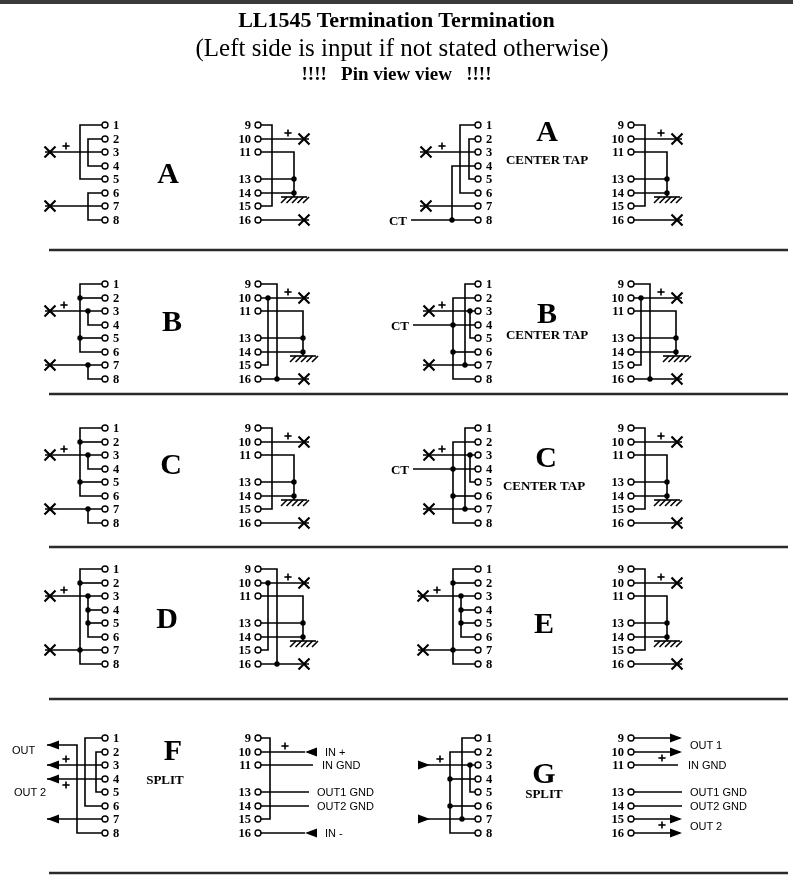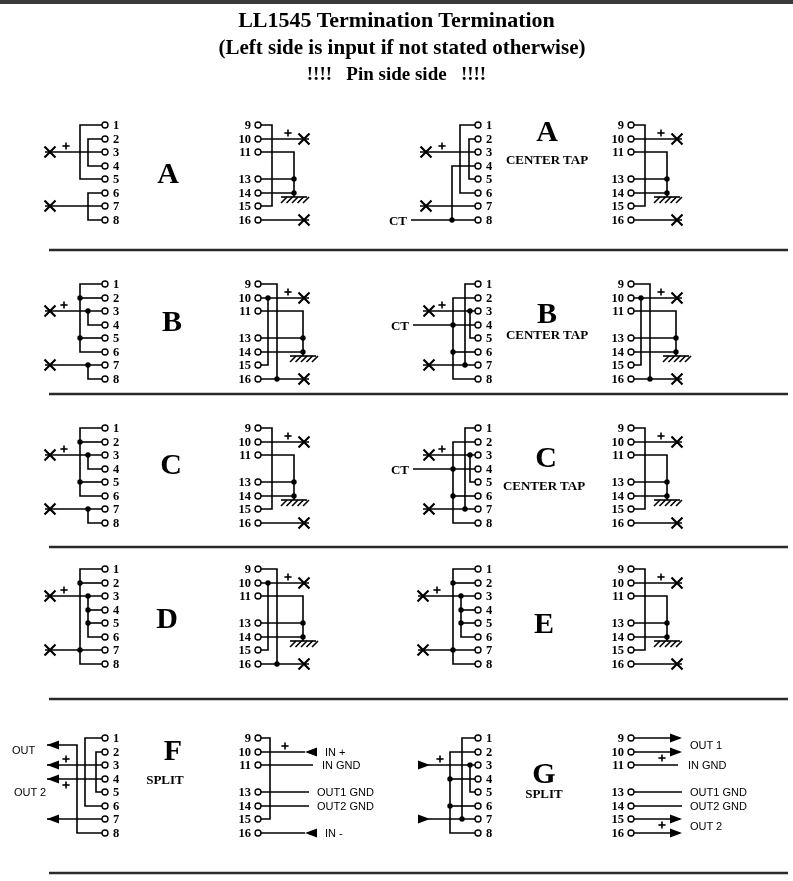--- a/index.html
+++ b/index.html
@@ -1,21 +1,21 @@
 <!DOCTYPE html>
 <html><head>
 <meta charset="utf-8">
 <style>
   html,body{margin:0;padding:0;background:#ffffff;}
   .page{position:relative;width:793px;height:881px;background:#fff;overflow:hidden;
         font-family:"Liberation Serif","DejaVu Serif",serif;}
   .top-rule{position:absolute;left:0;top:0;width:793px;height:4px;background:#3a3a3a;}
   .titleblock{position:absolute;left:0;top:6px;width:793px;text-align:center;color:#000;}
   .t1{font-size:22px;font-weight:bold;line-height:28px;white-space:pre;}
-  .t2{font-size:21px;font-weight:bold;line-height:27px;white-space:pre;padding-left:11px;}
+  .t2{font-size:25px;font-weight:normal;line-height:27px;white-space:pre;padding-left:11px;}
   .t3{font-size:19px;font-weight:bold;line-height:25px;white-space:pre;}
   svg.schematic{position:absolute;left:0;top:95px;}
   svg .wire{stroke:#000;stroke-width:1.6;fill:none;}
   svg .pin-circle{stroke:#000;stroke-width:1.4;fill:#fff;}
   svg .pn{font:bold 12.5px "Liberation Serif","DejaVu Serif",serif;fill:#000;}
   svg .letter{font:bold 30px "Liberation Serif","DejaVu Serif",serif;fill:#000;}
   svg .sub{font:bold 13px "Liberation Serif","DejaVu Serif",serif;fill:#000;}
   svg .ct{font:bold 13px "Liberation Serif","DejaVu Serif",serif;fill:#000;}
   svg .io{font:11px "Liberation Sans","DejaVu Sans",sans-serif;fill:#000;}
   svg .xm{stroke:#000;stroke-width:2.2;}
@@ -25,21 +25,21 @@
   svg .ah{fill:#000;stroke:none;}
 </style>
 </head>
 <body>
 
 <div class="page">
   <div class="top-rule"></div>
   <div class="titleblock">
     <div class="t1">LL1545 Termination Termination</div>
     <div class="t2">(Left side is input if not stated otherwise)</div>
-    <div class="t3">!!!!   Pin side side   !!!!</div>
+    <div class="t3">!!!!   Pin view view   !!!!</div>
   </div>
   <svg id="schem" class="schematic" width="793" height="786" viewBox="0 95 793 786" xmlns="http://www.w3.org/2000/svg">
       <line x1="49" y1="250" x2="788" y2="250" class="sep"></line>
       <line x1="49" y1="394" x2="788" y2="394" class="sep"></line>
       <line x1="49" y1="547" x2="788" y2="547" class="sep"></line>
       <line x1="49" y1="699" x2="788" y2="699" class="sep"></line>
       <line x1="49" y1="873" x2="788" y2="873" class="sep"></line>
       <g>
         <text x="168" y="183" text-anchor="middle" class="letter">A</text>
         <text x="547" y="141" text-anchor="middle" class="letter">A</text>

